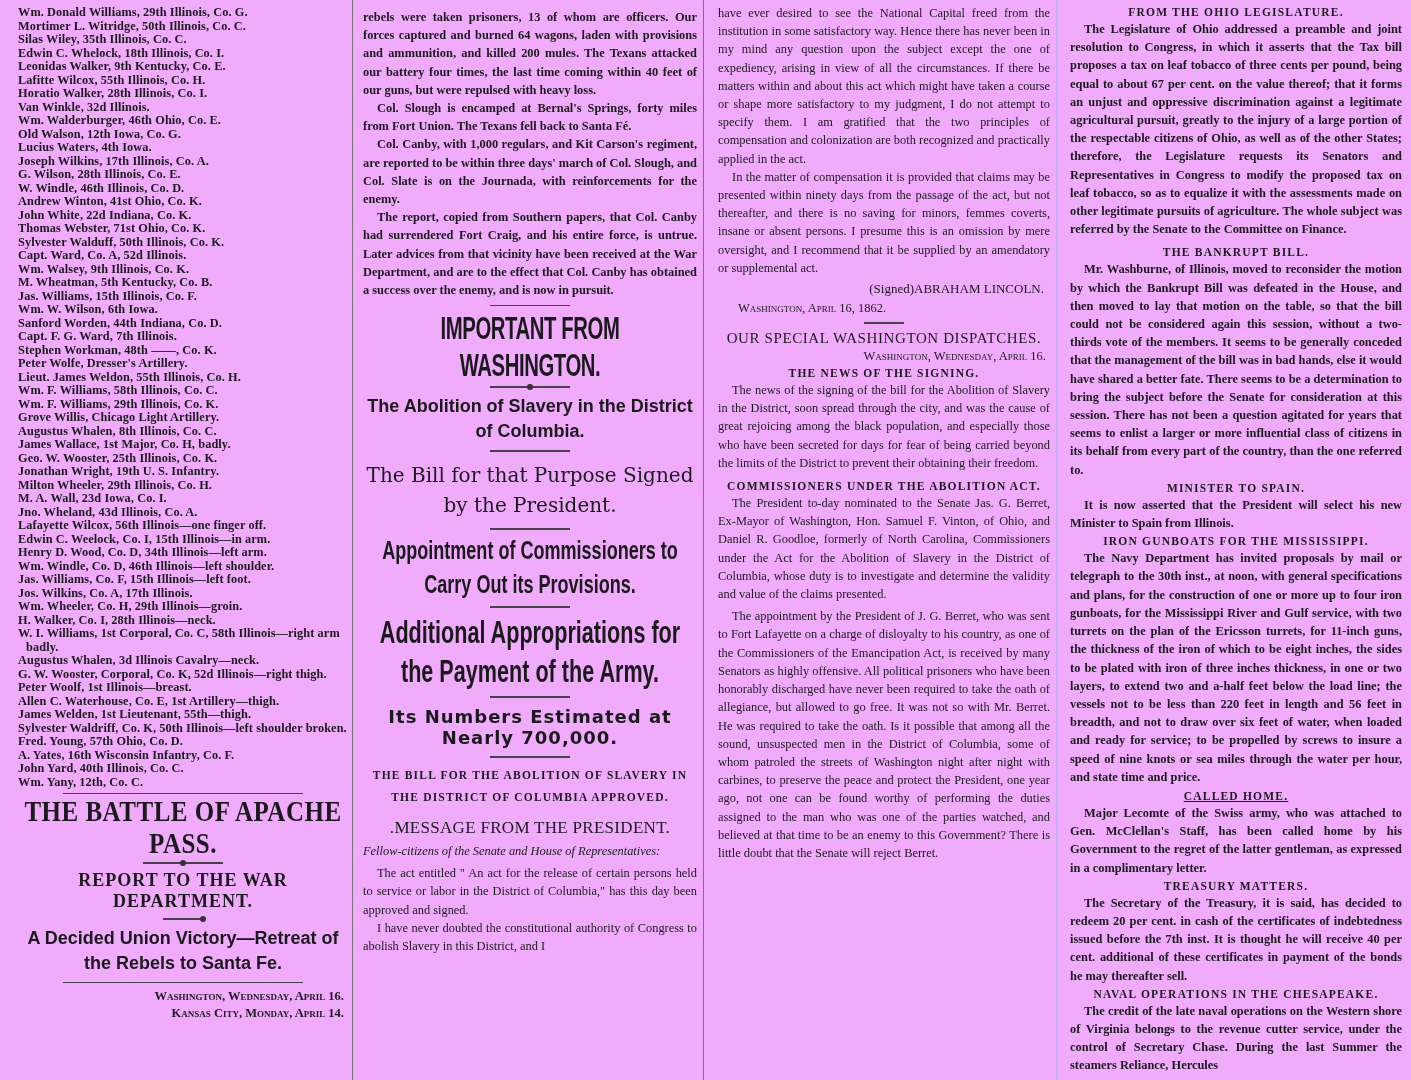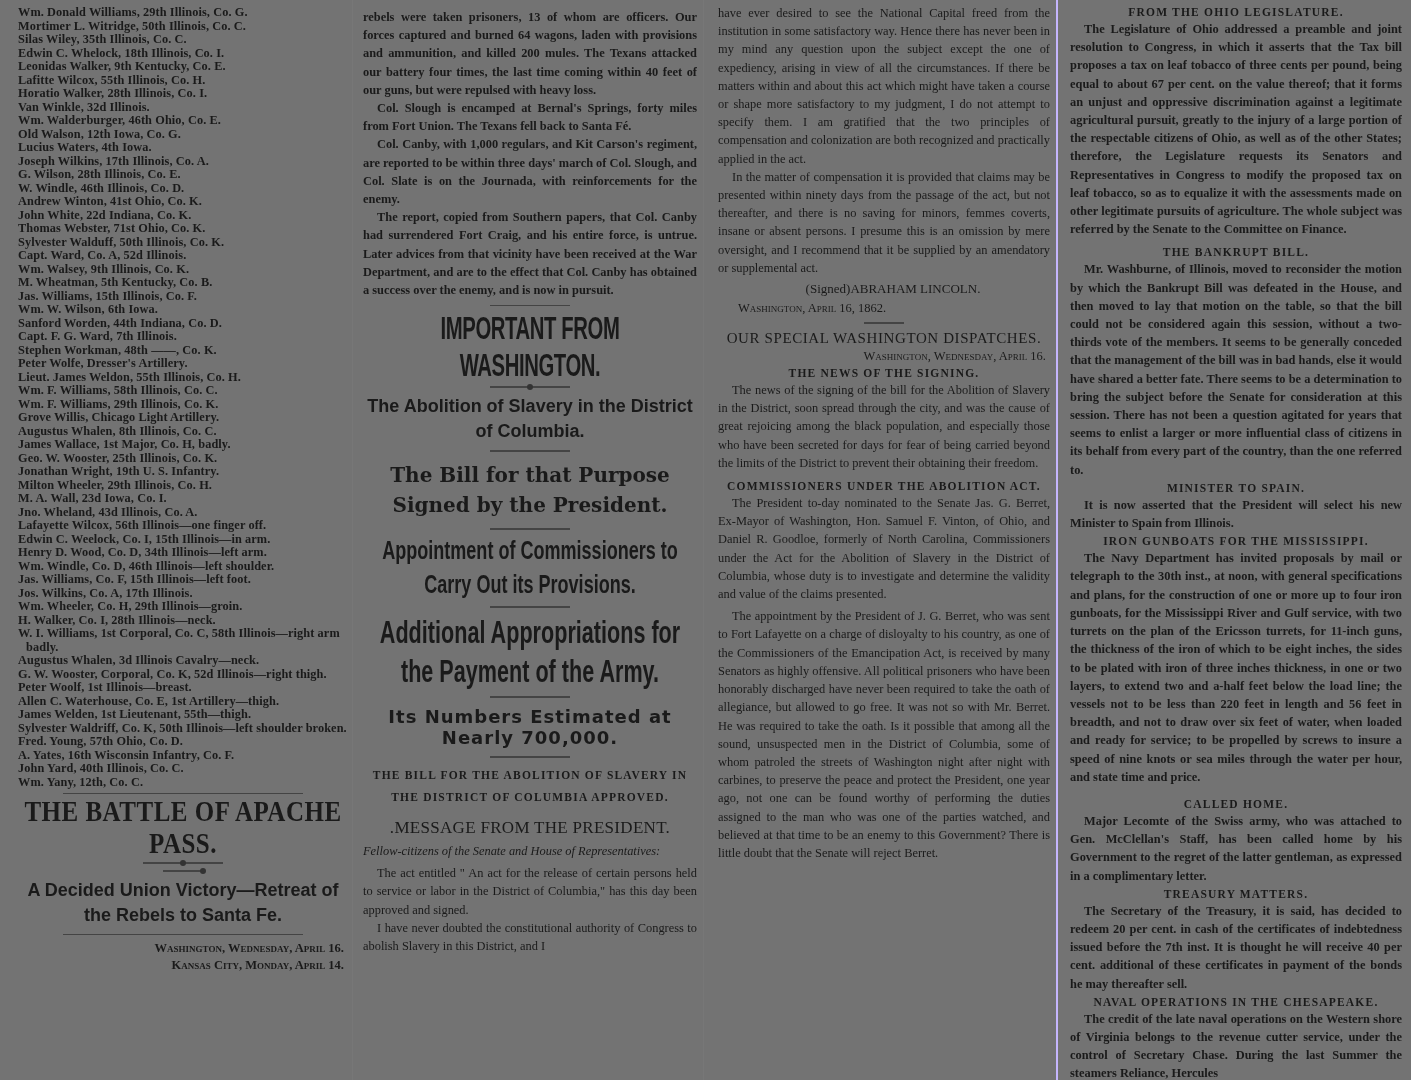--- a/index.html
+++ b/index.html
@@ -1,47 +1,47 @@
 <!DOCTYPE html>
 <html><head>
 <meta charset="utf-8">
 <style>
   html, body { margin: 0; padding: 0; background: #ffffff; }
   body { width: 1411px; height: 1080px; overflow: hidden; position: relative;
          font-family: "Liberation Serif", "DejaVu Serif", serif; color: #1a1a1a; }
-  .page { position: absolute; inset: 0; background: #737373; }
+  .page { position: absolute; inset: 0; background: #f0abfc; }
   .col { position: absolute; top: 0; box-sizing: border-box; overflow: hidden; }
   #col1 { left: 18px; width: 330px; height: 1080px; }
   #col2 { left: 352px; width: 352px; height: 1080px; border-left: 1px solid #777; border-right: 1px solid #777; padding: 0 6px 0 10px; }
   #col3 { left: 712px; width: 346px; height: 1080px; border-right: 2px solid #c4b5fd; padding: 0 6px 0 6px; }
   #col4 { left: 1066px; width: 340px; height: 1080px; padding: 0 4px 3px 4px; }
 
   .roster { margin: 6px 0 0 0; padding: 0; list-style: none; }
   .roster li { font-size: 12.3px; line-height: 13.5px; font-weight: bold; white-space: nowrap; letter-spacing: 0.1px; }
   .roster li.wrap { white-space: normal; text-indent: -8px; padding-left: 8px; }
 
   .rule { width: 80px; height: 2px; margin: 6px auto; background: #444; position: relative; }
   .rule.dot::after { content: ""; position: absolute; left: 37px; top: -2px; width: 6px; height: 6px; border-radius: 50%; background: #333; }
   .rule.long { width: 240px; height: 1px; }
 
   .headline-xl { font-family: "Liberation Serif", serif; font-size: 25px; font-weight: bold; text-align: center; letter-spacing: 0.5px; margin: 4px 0; transform: scaleY(1.15); }
   .headline-cond { font-family: "Liberation Sans", sans-serif; font-size: 26px; font-weight: bold; text-align: center; letter-spacing: -0.5px; transform: scaleX(0.78) scaleY(1.2); transform-origin: center; margin: 10px -40px 8px; }
   .headline-sub { font-family: "Liberation Serif", serif; font-size: 18px; font-weight: bold; text-align: center; letter-spacing: 1px; margin: 4px 0; }
   .headline-egy { font-family: Liberation Sans, sans-serif; font-size: 18px; font-weight: bold; text-align: center; line-height: 25px; margin: 6px 0; }
-  .headline-egy-lg { font-family: "DejaVu Serif", serif; font-size: 20px; font-weight: bold; text-align: center; line-height: 30px; margin: 8px 0; }
+  .headline-egy-lg { font-family: "DejaVu Serif", serif; font-size: 20px; font-weight: normal; text-align: center; line-height: 30px; margin: 8px 0; }
   .headline-cond-md { font-family: "Liberation Sans", sans-serif; font-size: 22px; font-weight: bold; text-align: center; transform: scaleX(0.82) scaleY(1.15); margin: 8px -30px; line-height: 30px; }
   .headline-cond-lg { font-family: "Liberation Sans", sans-serif; font-size: 27px; font-weight: bold; text-align: center; transform: scaleX(0.8) scaleY(1.15); margin: 10px -40px; line-height: 34px; }
   .headline-wide { font-family: "DejaVu Sans", sans-serif; font-size: 18px; font-weight: bold; text-align: center; letter-spacing: 1px; line-height: 21px; margin: 8px 0; }
 
   .section-head { font-size: 11.5px; font-weight: bold; text-align: center; letter-spacing: 1.2px; margin: 3px 0 2px; }
   .section-head.big { font-size: 15px; letter-spacing: 0.6px; font-weight: normal; }
   .section-head.msg { font-size: 17px; letter-spacing: 0.3px; font-weight: normal; margin: 10px 0 4px; }
   .dateline { font-size: 12.5px; text-align: right; margin: 2px 4px 2px 0; font-weight: bold; }
   .dateline.left { text-align: left; margin-left: 20px; }
-  .signed { display: flex; justify-content: center; font-size: 13px; padding: 0 6px 0 24px; margin: 4px 0; }
+  .signed { display: flex; justify-content: flex-end; font-size: 13px; padding: 0 6px 0 24px; margin: 4px 0; }
 
   p.body { font-size: 12.4px; line-height: 18.2px; margin: 0; text-align: justify; text-indent: 14px; }
   p.body.noindent { text-indent: 0; }
   p.body.bold { font-weight: bold; }
   p.italic { font-style: italic; font-size: 12.4px; line-height: 18px; margin: 0; }
   .smallcaps { font-variant: small-caps; }
 </style>
 </head>
 <body>
 
@@ -103,20 +103,21 @@
         <li>James Welden, 1st Lieutenant, 55th—thigh.</li>
         <li class="wrap">Sylvester Waldriff, Co. K, 50th Illinois—left shoulder broken.</li>
         <li>Fred. Young, 57th Ohio, Co. D.</li>
         <li>A. Yates, 16th Wisconsin Infantry, Co. F.</li>
         <li>John Yard, 40th Illinois, Co. C.</li>
         <li>Wm. Yany, 12th, Co. C.</li>
       </ul>
     <div class="rule long" style="margin-top:4px;"></div>
     <div class="headline-xl">THE BATTLE OF APACHE PASS.</div>
     <div class="rule dot"></div>
+    <div class="headline-sub">REPORT TO THE WAR DEPARTMENT.</div>
     <div class="rule dot" style="width:40px;"></div>
     <div class="headline-egy">A Decided Union Victory—Retreat of the Rebels to Santa Fe.</div>
     <div class="rule long"></div>
     <div class="dateline smallcaps">Washington, Wednesday, April 16.</div>
     <div class="dateline smallcaps">Kansas City, Monday, April 14.</div>
 
   </div>
 
   <div class="col" id="col2">
     <p class="body bold noindent" style="margin-top:8px;">rebels were taken prisoners, 13 of whom are officers. Our forces captured and burned 64 wagons, laden with provisions and ammunition, and killed 200 mules. The Texans attacked our battery four times, the last time coming within 40 feet of our guns, but were repulsed with heavy loss.</p>
@@ -163,21 +164,21 @@
 
   <div class="col" id="col4">
     <div class="section-head" style="margin-top:6px;">FROM THE OHIO LEGISLATURE.</div>
     <p class="body bold">The Legislature of Ohio addressed a preamble and joint resolution to Congress, in which it asserts that the Tax bill proposes a tax on leaf tobacco of three cents per pound, being equal to about 67 per cent. on the value thereof; that it forms an unjust and oppressive discrimination against a legitimate agricultural pursuit, greatly to the injury of a large portion of the respectable citizens of Ohio, as well as of the other States; therefore, the Legislature requests its Senators and Representatives in Congress to modify the proposed tax on leaf tobacco, so as to equalize it with the assessments made on other legitimate pursuits of agriculture. The whole subject was referred by the Senate to the Committee on Finance.</p>
     <div class="section-head" style="margin-top:8px;">THE BANKRUPT BILL.</div>
     <p class="body bold">Mr. Washburne, of Illinois, moved to reconsider the motion by which the Bankrupt Bill was defeated in the House, and then moved to lay that motion on the table, so that the bill could not be considered again this session, without a two-thirds vote of the members. It seems to be generally conceded that the management of the bill was in bad hands, else it would have shared a better fate. There seems to be a determination to bring the subject before the Senate for consideration at this session. There has not been a question agitated for years that seems to enlist a larger or more influential class of citizens in its behalf from every part of the country, than the one referred to.</p>
     <div class="section-head">MINISTER TO SPAIN.</div>
     <p class="body bold">It is now asserted that the President will select his new Minister to Spain from Illinois.</p>
     <div class="section-head">IRON GUNBOATS FOR THE MISSISSIPPI.</div>
     <p class="body bold">The Navy Department has invited proposals by mail or telegraph to the 30th inst., at noon, with general specifications and plans, for the construction of one or more up to four iron gunboats, for the Mississippi River and Gulf service, with two turrets on the plan of the Ericsson turrets, for 11-inch guns, the thickness of the iron of which to be eight inches, the sides to be plated with iron of three inches thickness, in one or two layers, to extend two and a-half feet below the load line; the vessels not to be less than 220 feet in length and 56 feet in breadth, and not to draw over six feet of water, when loaded and ready for service; to be propelled by screws to insure a speed of nine knots or sea miles through the water per hour, and state time and price.</p>
-    <div class="section-head" style="margin-top:12px;">CALLED HOME.</div>
+    <div class="section-head" style="margin-top:4px;text-decoration:underline;">CALLED HOME.</div>
     <p class="body bold">Major Lecomte of the Swiss army, who was attached to Gen. McClellan's Staff, has been called home by his Government to the regret of the latter gentleman, as expressed in a complimentary letter.</p>
     <div class="section-head">TREASURY MATTERS.</div>
     <p class="body bold">The Secretary of the Treasury, it is said, has decided to redeem 20 per cent. in cash of the certificates of indebtedness issued before the 7th inst. It is thought he will receive 40 per cent. additional of these certificates in payment of the bonds he may thereafter sell.</p>
     <div class="section-head">NAVAL OPERATIONS IN THE CHESAPEAKE.</div>
     <p class="body bold">The credit of the late naval operations on the Western shore of Virginia belongs to the revenue cutter service, under the control of Secretary Chase. During the last Summer the steamers Reliance, Hercules</p>
   </div>
 
 </div>
 
 </body></html>

